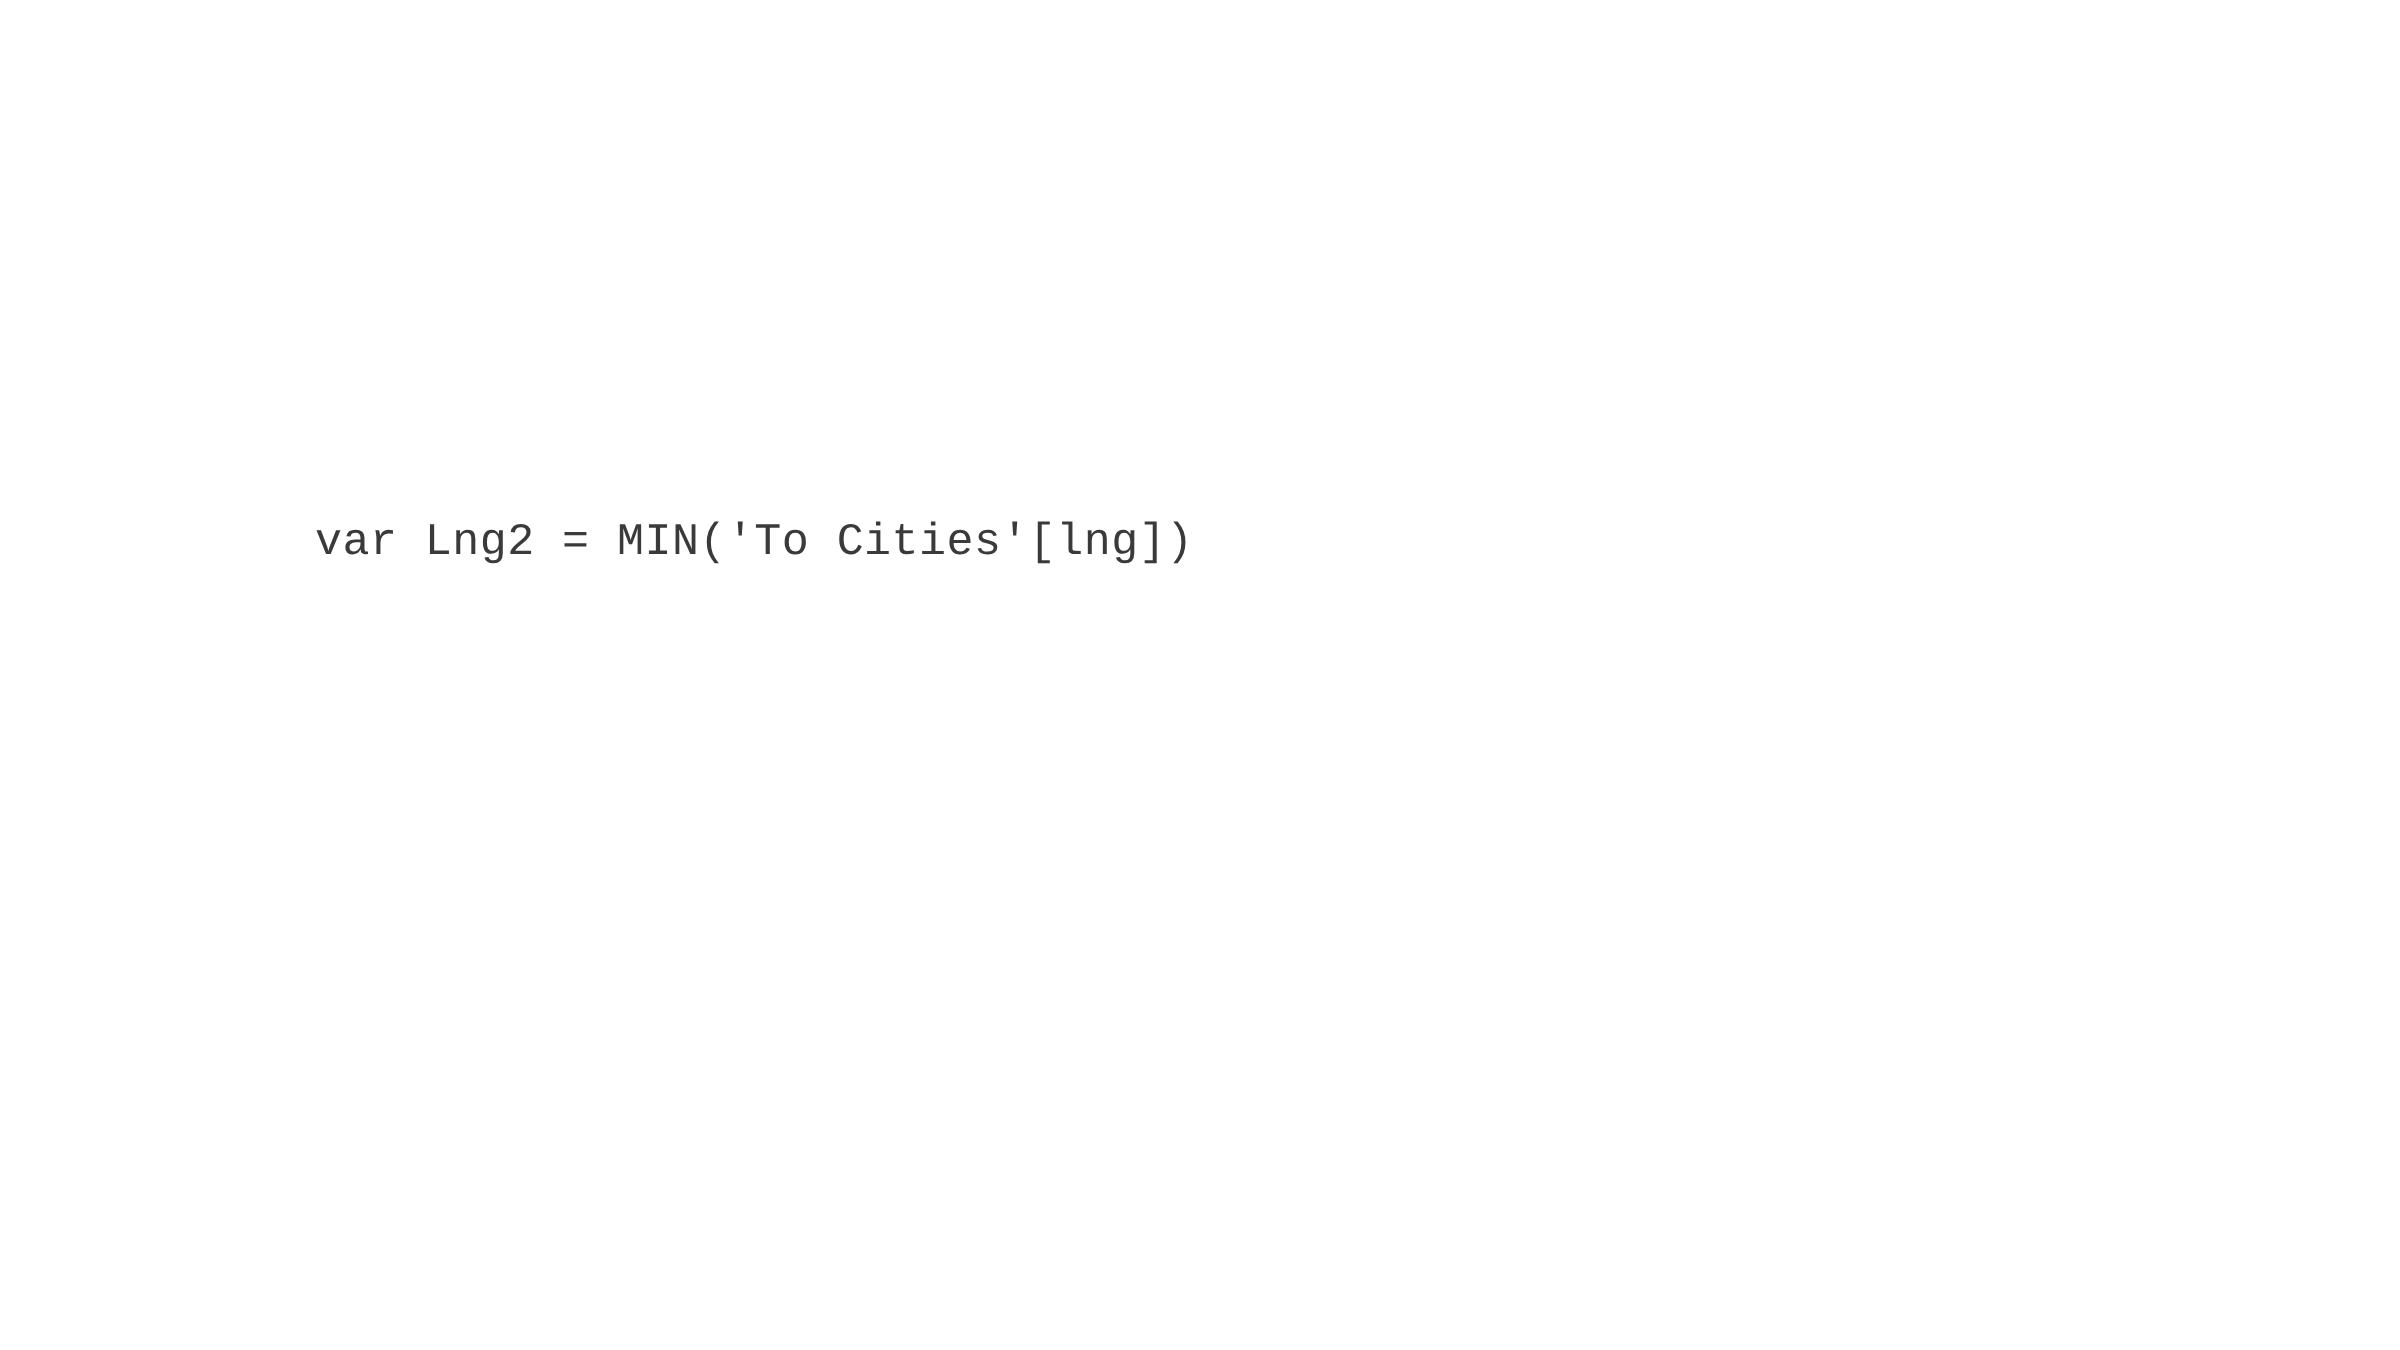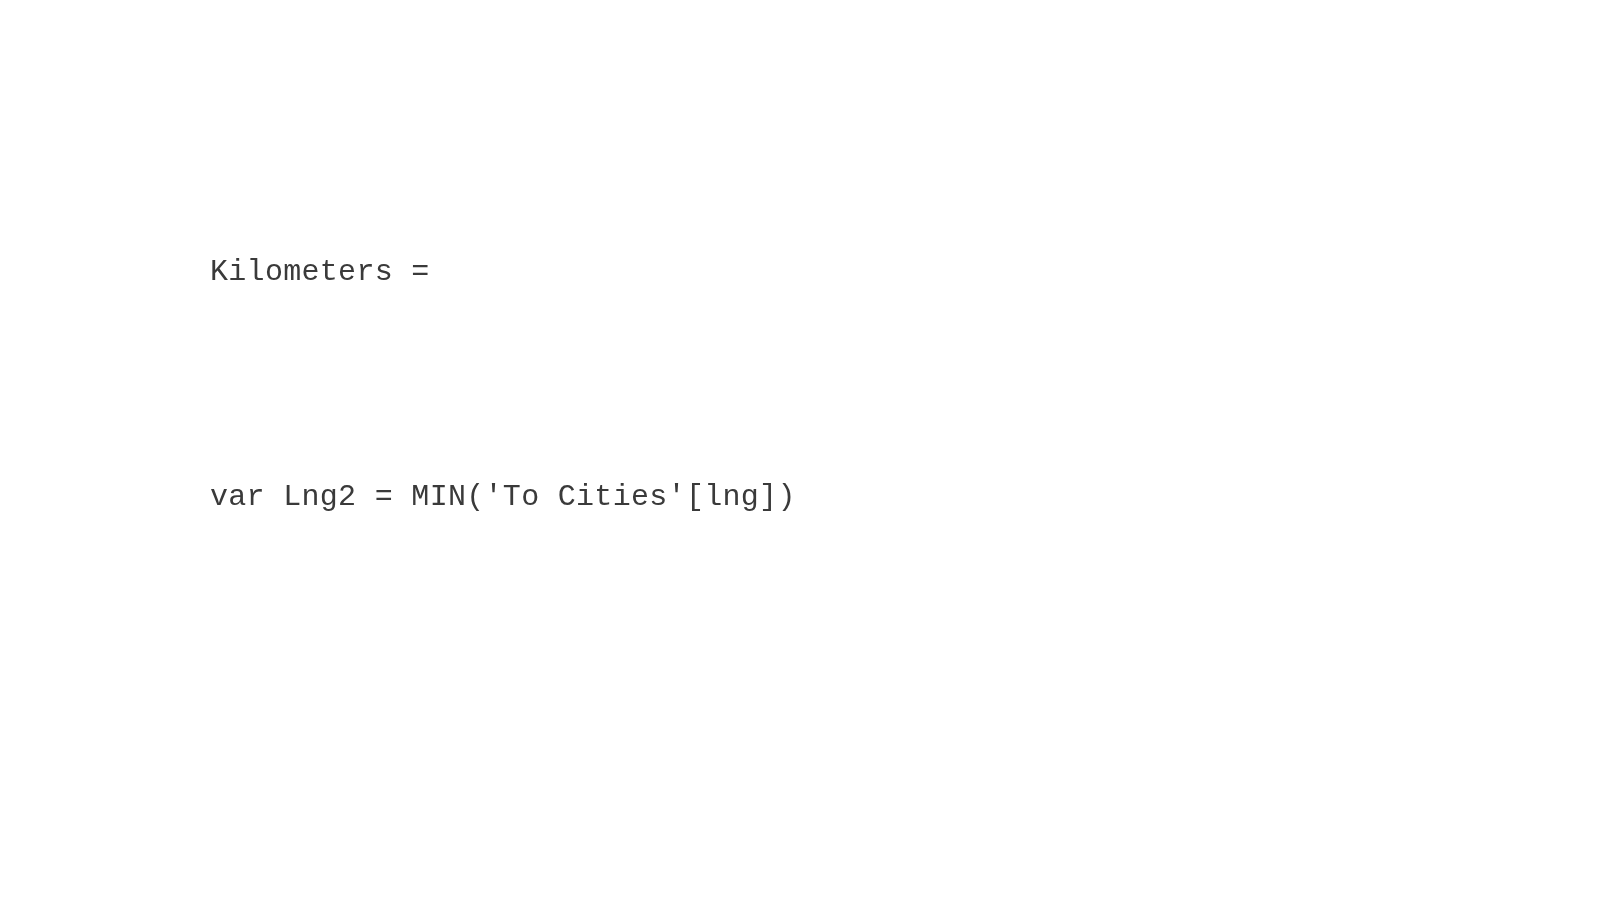--- a/index.html
+++ b/index.html
@@ -22,21 +22,20 @@
       letter-spacing: 0.3px;
     }
     .code-line {
       display: block;
     }
   </style>
 </head>
 <body>
 
 <div class="code-block">
-  <span class="code-line">Kilometers =</span>
   <span class="code-line"></span>
   <span class="code-line">var Lng2 = MIN('To Cities'[lng])</span>
   
   
   
   
   
   
 </div>
 

